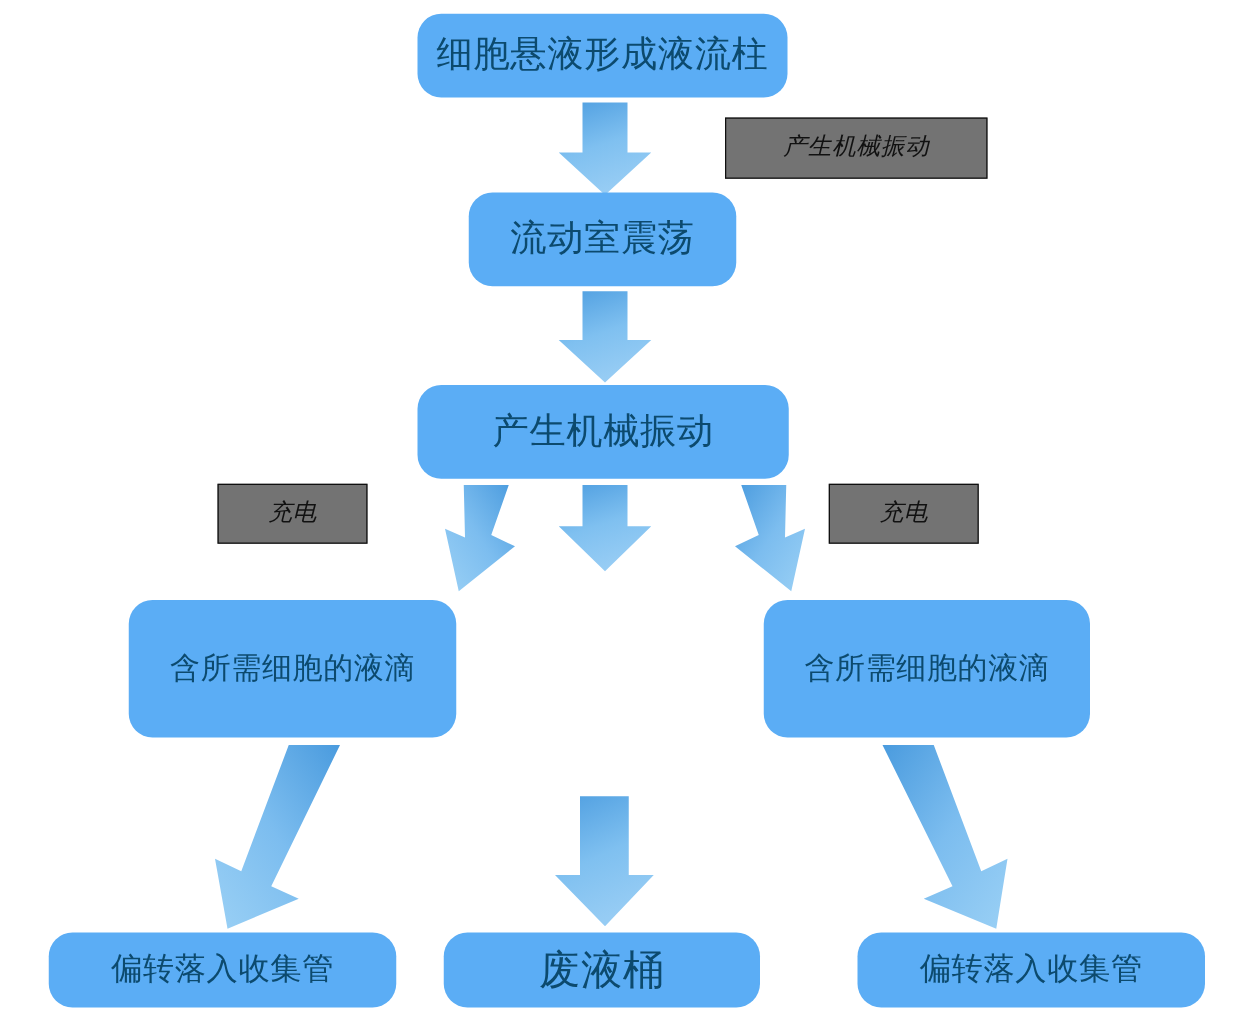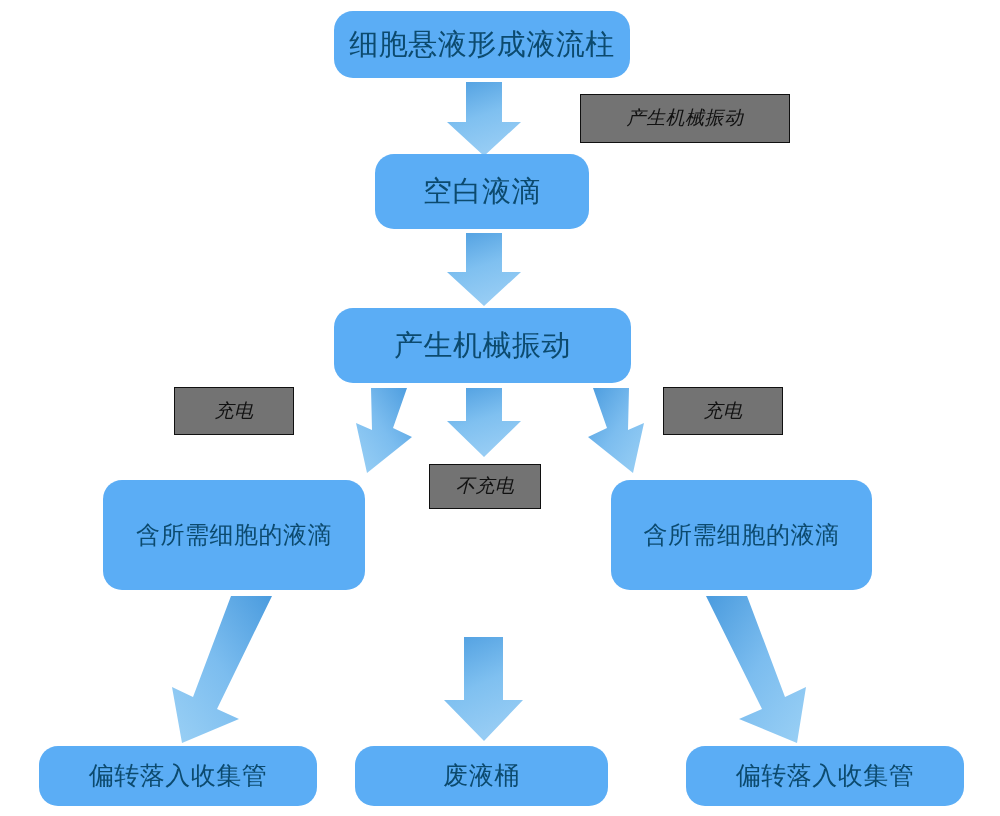--- a/index.html
+++ b/index.html
@@ -107,36 +107,35 @@
       <polygon points="464,637 503,637 503,700 523,700 484,741 444,700 464,700" fill="url(#gradDown)"></polygon>
     </g>
 
     <g>
       <polygon points="706,596 747,596 785,697 806,687 797,743 739,719 762,709" fill="url(#gradDiagR)"></polygon>
     </g>
   </svg>
 
   <div class="node" style="left:334px; top:11px; width:296px; height:67px; font-size:29px;">细胞悬液形成液流柱</div>
 
-  <div class="node" style="left:375px; top:154px; width:214px; height:75px; font-size:29px;">空白液滴</div>
+  <div class="node" style="left:375px; top:154px; width:214px; height:75px; font-size:29px;">流动室震荡</div>
 
   <div class="node" style="left:334px; top:308px; width:297px; height:75px; font-size:29px;">产生机械振动</div>
 
   <div class="node" style="left:103px; top:480px; width:262px; height:110px; font-size:24px;">含所需细胞的液滴</div>
 
 
   <div class="node" style="left:611px; top:480px; width:261px; height:110px; font-size:24px;">含所需细胞的液滴</div>
 
   <div class="node" style="left:39px; top:746px; width:278px; height:60px; font-size:25px;">偏转落入收集管</div>
 
-  <div class="node" style="left:355px; top:746px; width:253px; height:60px; font-size:25px;">废液桶</div>
+  <div class="node" style="left:355px; top:746px; width:253px; height:60px; font-size:33px;">废液桶</div>
 
   <div class="node" style="left:686px; top:746px; width:278px; height:60px; font-size:25px;">偏转落入收集管</div>
 
   <div class="label" style="left:580px; top:94px; width:210px; height:49px; font-size:19px;">产生机械振动</div>
 
   <div class="label" style="left:174px; top:387px; width:120px; height:48px; font-size:19px;">充电</div>
 
   <div class="label" style="left:663px; top:387px; width:120px; height:48px; font-size:19px;">充电</div>
 
-  <div class="label" style="left:429px; top:464px; width:112px; height:45px; font-size:19px;">不充电</div>
 
 </div>
 
 </body></html>

